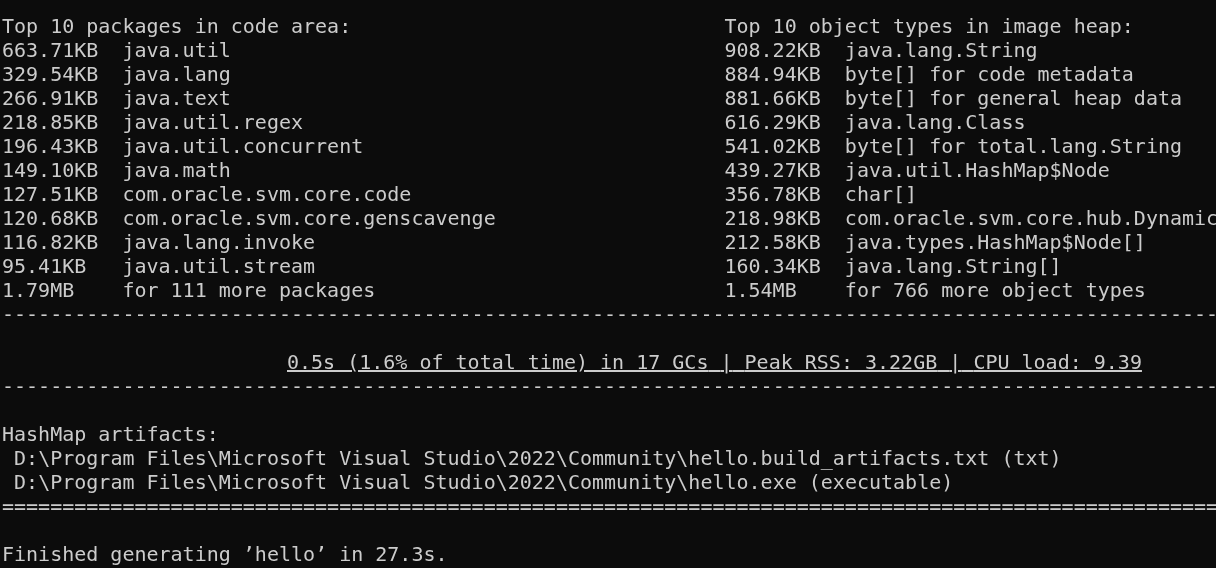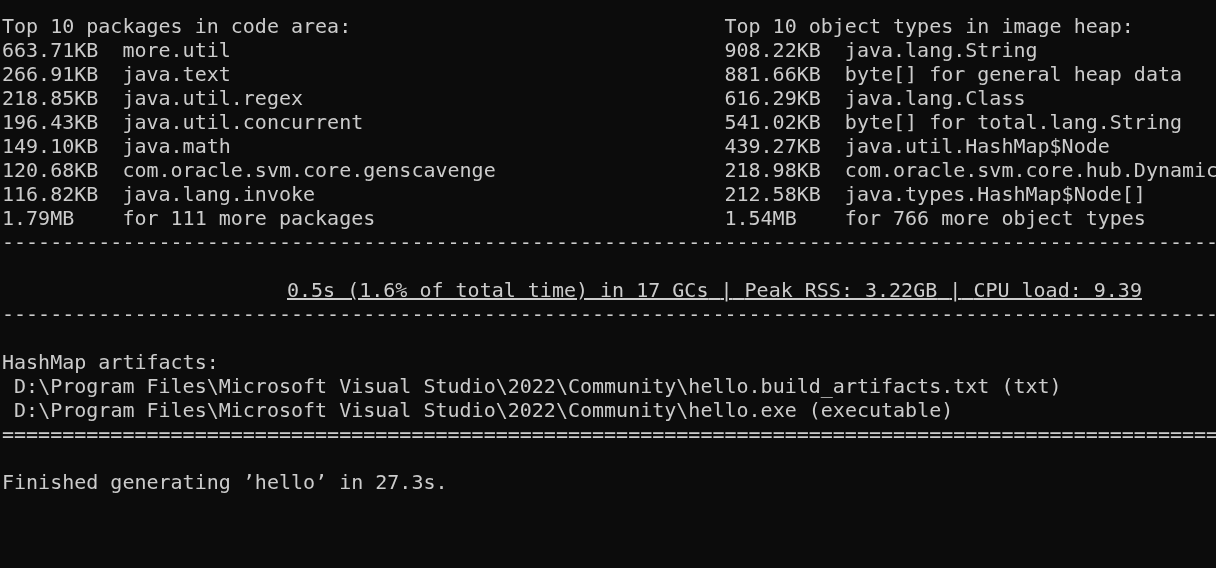--- a/index.html
+++ b/index.html
@@ -20,27 +20,30 @@
   .lcol { display: inline-block; width: 60ch; vertical-align: top; }
   .size { display: inline-block; width: 9ch; text-align: left; }
   .stats { padding-left: 285px; text-decoration: underline; }
   .sep { letter-spacing: 0; }
 </style>
 </head>
 <body>
 
 <div class="terminal">
   <div class="line"><span class="lcol">Top 10 packages in code area:</span><span>Top 10 object types in image heap:</span></div>
-  <div class="line"><span class="lcol"><span class="size">663.71KB</span> <span>more.util</span></span><span class="size">908.22KB</span> <span>java.lang.String</span></div>
+  <div class="line"><span class="lcol"><span class="size">663.71KB</span> <span>java.util</span></span><span class="size">908.22KB</span> <span>java.lang.String</span></div>
+  <div class="line"><span class="lcol"><span class="size">329.54KB</span> <span>java.lang</span></span><span class="size">884.94KB</span> <span>byte[] for code metadata</span></div>
   <div class="line"><span class="lcol"><span class="size">266.91KB</span> <span>java.text</span></span><span class="size">881.66KB</span> <span>byte[] for general heap data</span></div>
   <div class="line"><span class="lcol"><span class="size">218.85KB</span> <span>java.util.regex</span></span><span class="size">616.29KB</span> <span>java.lang.Class</span></div>
   <div class="line"><span class="lcol"><span class="size">196.43KB</span> <span>java.util.concurrent</span></span><span class="size">541.02KB</span> <span>byte[] for total.lang.String</span></div>
   <div class="line"><span class="lcol"><span class="size">149.10KB</span> <span>java.math</span></span><span class="size">439.27KB</span> <span>java.util.HashMap$Node</span></div>
+  <div class="line"><span class="lcol"><span class="size">127.51KB</span> <span>com.oracle.svm.core.code</span></span><span class="size">356.78KB</span> <span>char[]</span></div>
   <div class="line"><span class="lcol"><span class="size">120.68KB</span> <span>com.oracle.svm.core.genscavenge</span></span><span class="size">218.98KB</span> <span>com.oracle.svm.core.hub.DynamicHub</span></div>
   <div class="line"><span class="lcol"><span class="size">116.82KB</span> <span>java.lang.invoke</span></span><span class="size">212.58KB</span> <span>java.types.HashMap$Node[]</span></div>
+  <div class="line"><span class="lcol"><span class="size">95.41KB</span> <span>java.util.stream</span></span><span class="size">160.34KB</span> <span>java.lang.String[]</span></div>
   <div class="line"><span class="lcol"><span class="size">1.79MB</span> <span>for 111 more packages</span></span><span class="size">1.54MB</span> <span>for 766 more object types</span></div>
   <div class="line sep">--------------------------------------------------------------------------------------------------------------</div>
   <div class="line"></div>
   <div class="line stats"><span>0.5s (1.6% of total time) in 17 GCs</span> <span>|</span> <span>Peak RSS: 3.22GB</span> <span>|</span> <span>CPU load: 9.39</span></div>
   <div class="line sep">--------------------------------------------------------------------------------------------------------------</div>
   <div class="line"></div>
   <div class="line">HashMap artifacts:</div>
   <div class="line"> <span>D:\Program Files\Microsoft Visual Studio\2022\Community\hello.build_artifacts.txt</span> <span>(txt)</span></div>
   <div class="line"> <span>D:\Program Files\Microsoft Visual Studio\2022\Community\hello.exe</span> <span>(executable)</span></div>
   <div class="line sep">==============================================================================================================</div>

